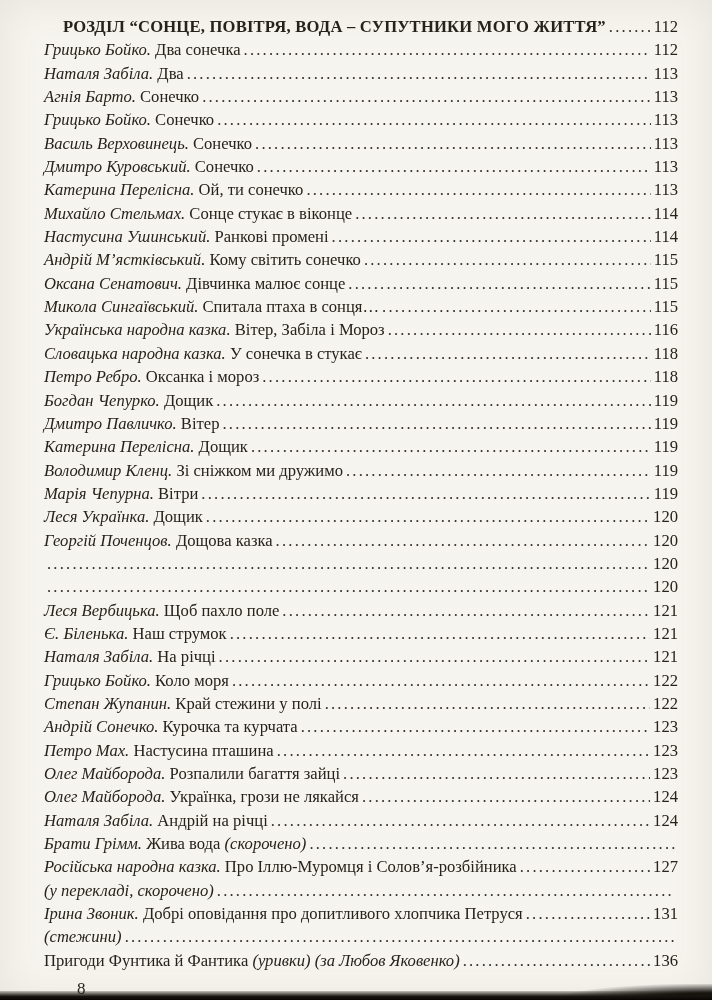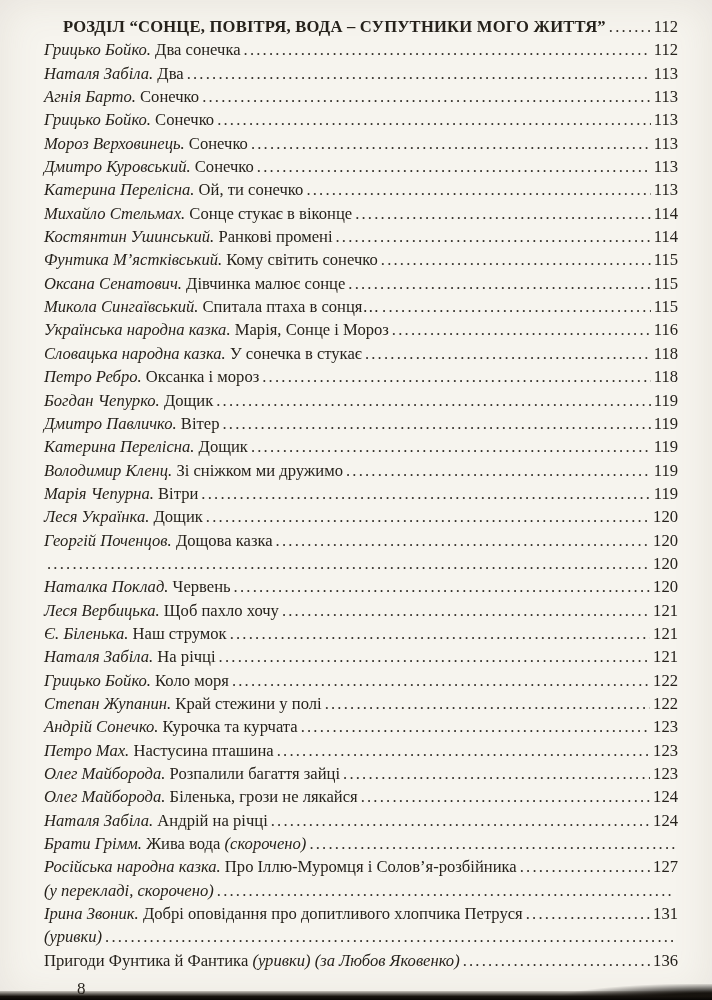--- a/index.html
+++ b/index.html
@@ -72,61 +72,61 @@
         <span class="text"><span class="seg-italic">Агнія Барто.</span><span class="seg-normal"> Сонечко</span></span>
         <span class="leader">........................................................................................................................................................................................................</span>
         <span class="pagenum">113</span>
       </div>
       <div class="row">
         <span class="text"><span class="seg-italic">Грицько Бойко.</span><span class="seg-normal"> Сонечко</span></span>
         <span class="leader">........................................................................................................................................................................................................</span>
         <span class="pagenum">113</span>
       </div>
       <div class="row">
-        <span class="text"><span class="seg-italic">Мороз Верховинець.</span><span class="seg-normal"> Сонечко</span></span>
+        <span class="text"><span class="seg-italic">Василь Верховинець.</span><span class="seg-normal"> Сонечко</span></span>
         <span class="leader">........................................................................................................................................................................................................</span>
         <span class="pagenum">113</span>
       </div>
       <div class="row">
         <span class="text"><span class="seg-italic">Дмитро Куровський.</span><span class="seg-normal"> Сонечко</span></span>
         <span class="leader">........................................................................................................................................................................................................</span>
         <span class="pagenum">113</span>
       </div>
       <div class="row">
         <span class="text"><span class="seg-italic">Катерина Перелісна.</span><span class="seg-normal"> Ой, ти сонечко</span></span>
         <span class="leader">........................................................................................................................................................................................................</span>
         <span class="pagenum">113</span>
       </div>
       <div class="row">
         <span class="text"><span class="seg-italic">Михайло Стельмах.</span><span class="seg-normal"> Сонце стукає в віконце</span></span>
         <span class="leader">........................................................................................................................................................................................................</span>
         <span class="pagenum">114</span>
       </div>
       <div class="row">
-        <span class="text"><span class="seg-italic">Костянтин Ушинський.</span><span class="seg-normal"> Ранкові промені</span></span>
+        <span class="text"><span class="seg-italic">Настусина Ушинський.</span><span class="seg-normal"> Ранкові промені</span></span>
         <span class="leader">........................................................................................................................................................................................................</span>
         <span class="pagenum">114</span>
       </div>
       <div class="row">
-        <span class="text"><span class="seg-italic">Фунтика М’ястківський.</span><span class="seg-normal"> Кому світить сонечко</span></span>
+        <span class="text"><span class="seg-italic">Андрій М’ястківський.</span><span class="seg-normal"> Кому світить сонечко</span></span>
         <span class="leader">........................................................................................................................................................................................................</span>
         <span class="pagenum">115</span>
       </div>
       <div class="row">
         <span class="text"><span class="seg-italic">Оксана Сенатович.</span><span class="seg-normal"> Дівчинка малює сонце</span></span>
         <span class="leader">........................................................................................................................................................................................................</span>
         <span class="pagenum">115</span>
       </div>
       <div class="row">
         <span class="text"><span class="seg-italic">Микола Сингаївський.</span><span class="seg-normal"> Спитала птаха в сонця…</span></span>
         <span class="leader">........................................................................................................................................................................................................</span>
         <span class="pagenum">115</span>
       </div>
       <div class="row">
-        <span class="text"><span class="seg-italic">Українська народна казка.</span><span class="seg-normal"> Марія, Сонце і Мороз</span></span>
+        <span class="text"><span class="seg-italic">Українська народна казка.</span><span class="seg-normal"> Вітер, Забіла і Мороз</span></span>
         <span class="leader">........................................................................................................................................................................................................</span>
         <span class="pagenum">116</span>
       </div>
       <div class="row">
         <span class="text"><span class="seg-italic">Словацька народна казка.</span><span class="seg-normal"> У сонечка в стукає</span></span>
         <span class="leader">........................................................................................................................................................................................................</span>
         <span class="pagenum">118</span>
       </div>
       <div class="row">
         <span class="text"><span class="seg-italic">Петро Ребро.</span><span class="seg-normal"> Оксанка і мороз</span></span>
@@ -166,26 +166,25 @@
       <div class="row">
         <span class="text"><span class="seg-italic">Георгій Поченцов.</span><span class="seg-normal"> Дощова казка</span></span>
         <span class="leader">........................................................................................................................................................................................................</span>
         <span class="pagenum">120</span>
       </div>
       <div class="row">
         <span class="leader">........................................................................................................................................................................................................</span>
         <span class="pagenum">120</span>
       </div>
       <div class="row">
-        <span class="text"><span class="seg-italic">Наталка Поклад.</span><span class="seg-normal"> Червень</span></span>
-        <span class="leader">........................................................................................................................................................................................................</span>
-        <span class="pagenum">120</span>
-      </div>
-      <div class="row">
-        <span class="text"><span class="seg-italic">Леся Вербицька.</span><span class="seg-normal"> Щоб пахло хочу</span></span>
+        <span class="leader">........................................................................................................................................................................................................</span>
+        <span class="pagenum">120</span>
+      </div>
+      <div class="row">
+        <span class="text"><span class="seg-italic">Леся Вербицька.</span><span class="seg-normal"> Щоб пахло поле</span></span>
         <span class="leader">........................................................................................................................................................................................................</span>
         <span class="pagenum">121</span>
       </div>
       <div class="row">
         <span class="text"><span class="seg-italic">Є. Біленька.</span><span class="seg-normal"> Наш струмок</span></span>
         <span class="leader">........................................................................................................................................................................................................</span>
         <span class="pagenum">121</span>
       </div>
       <div class="row">
         <span class="text"><span class="seg-italic">Наталя Забіла.</span><span class="seg-normal"> На річці</span></span>
@@ -211,21 +210,21 @@
         <span class="text"><span class="seg-italic">Петро Мах.</span><span class="seg-normal"> Настусина пташина</span></span>
         <span class="leader">........................................................................................................................................................................................................</span>
         <span class="pagenum">123</span>
       </div>
       <div class="row">
         <span class="text"><span class="seg-italic">Олег Майборода.</span><span class="seg-normal"> Розпалили багаття зайці</span></span>
         <span class="leader">........................................................................................................................................................................................................</span>
         <span class="pagenum">123</span>
       </div>
       <div class="row">
-        <span class="text"><span class="seg-italic">Олег Майборода.</span><span class="seg-normal"> Біленька, грози не лякайся</span></span>
+        <span class="text"><span class="seg-italic">Олег Майборода.</span><span class="seg-normal"> Українка, грози не лякайся</span></span>
         <span class="leader">........................................................................................................................................................................................................</span>
         <span class="pagenum">124</span>
       </div>
       <div class="row">
         <span class="text"><span class="seg-italic">Наталя Забіла.</span><span class="seg-normal"> Андрій на річці</span></span>
         <span class="leader">........................................................................................................................................................................................................</span>
         <span class="pagenum">124</span>
       </div>
       <div class="row">
         <span class="text"><span class="seg-italic">Брати Грімм.</span><span class="seg-normal"> Жива вода </span><span class="seg-italic">(скорочено)</span></span>
@@ -241,21 +240,21 @@
         <span class="text"><span class="seg-italic">(у перекладі, скорочено)</span></span>
         <span class="leader">........................................................................................................................................................................................................</span>
         <span class="pagenum"></span>
       </div>
       <div class="row">
         <span class="text"><span class="seg-italic">Ірина Звоник.</span><span class="seg-normal"> Добрі оповідання про допитливого хлопчика Петруся</span></span>
         <span class="leader">........................................................................................................................................................................................................</span>
         <span class="pagenum">131</span>
       </div>
       <div class="row">
-        <span class="text"><span class="seg-italic">(уривки)</span></span>
+        <span class="text"><span class="seg-italic">(стежини)</span></span>
         <span class="leader">........................................................................................................................................................................................................</span>
         <span class="pagenum"></span>
       </div>
       <div class="row">
         <span class="text"><span class="seg-normal">Пригоди Фунтика й Фантика </span><span class="seg-italic">(уривки) (за Любов Яковенко)</span></span>
         <span class="leader">........................................................................................................................................................................................................</span>
         <span class="pagenum">136</span>
       </div>
     </div>
 </div>

